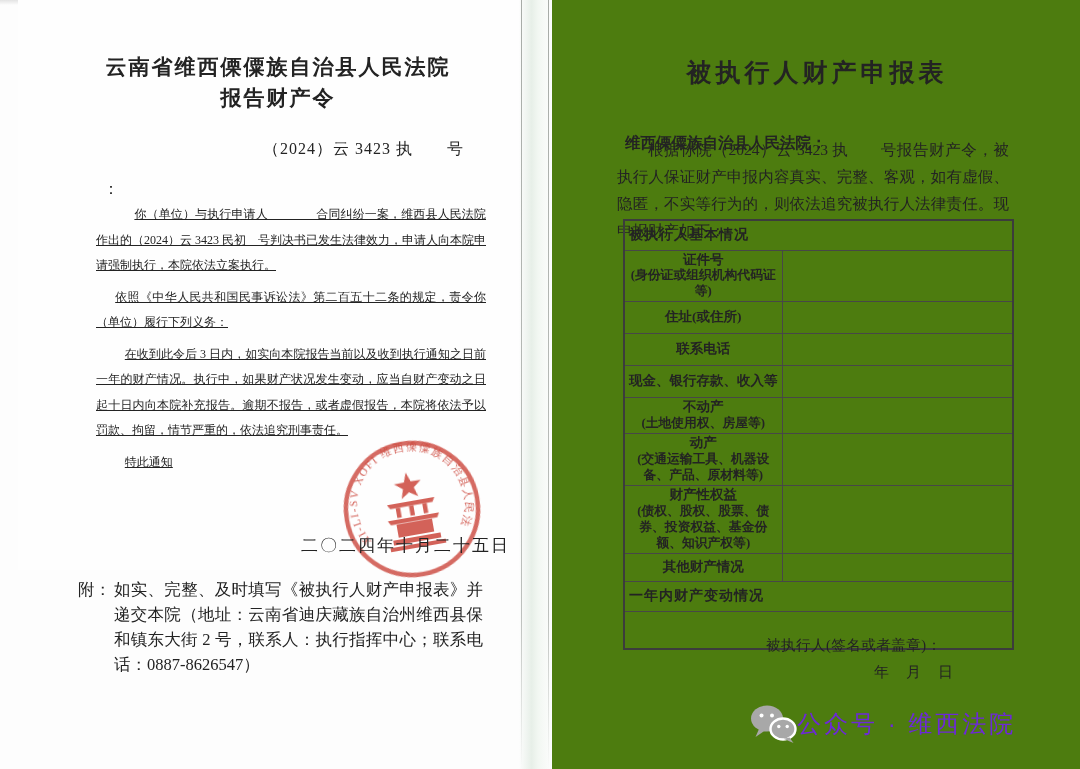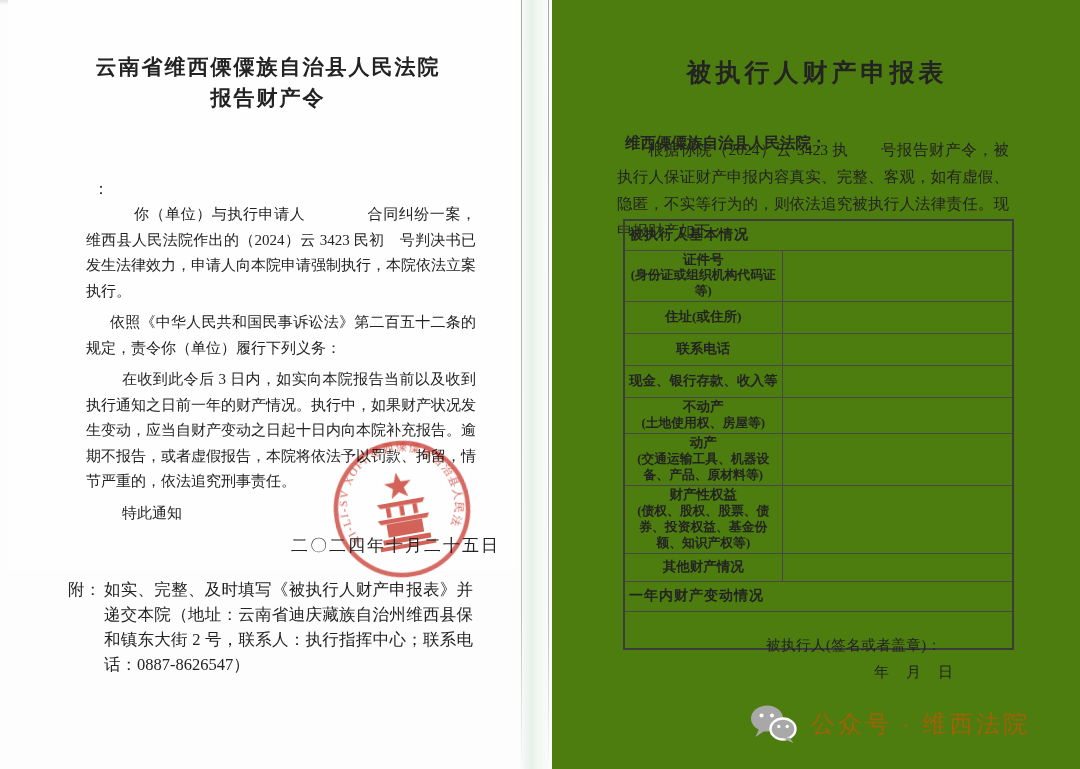--- a/index.html
+++ b/index.html
@@ -5,36 +5,36 @@
   html,body { margin:0; padding:0; background:#ffffff; }
   .stage {
     position:relative; width:1080px; height:769px; overflow:hidden;
     background:#fdfdfd; color:#232323;
     font-family:"Liberation Serif","DejaVu Serif",serif;
   }
   .top-shade { position:absolute; left:0; top:0; width:100%; height:5px;
     background:linear-gradient(#e3e3e3,rgba(255,255,255,0)); }
 
   
-  .page-left  { position:absolute; left:8px;   top:0; width:519px; height:570px; background:#fefefe;padding-left:6px; }
+  .page-left  { position:absolute; left:18px;   top:0; width:519px; height:570px; background:#fefefe;padding-left:6px; }
   .page-right { position:absolute; left:552px; top:0; width:528px; height:769px; background:#4d7c0f; }
   .seam { position:absolute; left:519px; top:0; width:33px; height:769px;
     background:linear-gradient(90deg,#fdfdfd 0%,#e7efe8 38%,#f2f7f2 58%,#fdfdfd 100%); }
   .seam-line { position:absolute; top:0; width:1px; height:100%;
     background:linear-gradient(rgba(140,145,140,.75) 0%, rgba(140,145,140,.55) 80%, rgba(140,145,140,0) 100%); }
   .seam-line.a { left:2px; } .seam-line.b { left:29px; }
 
   
   .l-title { position:absolute; left:55px; top:52px; width:410px; text-align:center;
     font-weight:bold; font-size:21px; line-height:31px; letter-spacing:2px; }
   .l-caseno { position:absolute; left:0; top:139px; width:446px; text-align:right;
     font-size:16px; letter-spacing:1px; }
   .l-colon { position:absolute; left:85px; top:179px; font-size:16px; }
   .l-body { position:absolute; left:78px; top:202px; width:390px;
-    font-size:15px; line-height:25.5px; text-align:justify; }
+    font-size:12px; line-height:25.5px; text-align:justify;text-decoration:underline; }
   .l-body p { margin:0 0 6px 0; }
   .p-case    { text-indent:3.2em; }
   .p-law     { text-indent:1.6em; }
   .p-duty    { text-indent:2.4em; }
   .p-closing { text-indent:2.4em; margin-top:2px; }
   .l-date { position:absolute; left:283px; top:534px; font-size:17px; letter-spacing:2px; z-index:3; }
   .l-attach { position:absolute; left:60px; top:577px; width:405px; display:flex;
     font-size:16.5px; line-height:25px; }
   .l-attach .prefix { flex:0 0 36px; }
   .l-attach .att-body { flex:1; text-align:justify; }
@@ -59,33 +59,34 @@
   .r-table .lbl .sub { font-weight:600; font-size:12.8px; }
   .r-table .val { }
   tr.h28{height:28px} tr.h30{height:30px} tr.h32{height:32px} tr.h35{height:35px}
   tr.h38{height:38px} tr.h43{height:43px} tr.h47{height:47px}
   .r-sign { position:absolute; left:214px; top:636px; font-size:14.5px; letter-spacing:.5px; }
   .r-datefield { position:absolute; left:322px; top:663px; font-size:15px; letter-spacing:1px; }
 
   
   .watermark { position:absolute; left:750px; top:704px; display:flex; align-items:center; }
   .wm-text { font-family:"Liberation Sans","DejaVu Sans",sans-serif;
-    font-size:24px; color:#a16207; letter-spacing:3px; margin-left:14px; }
+    font-size:24px; color:#6d28d9; letter-spacing:3px; margin-left:0; }
 </style>
 </head>
 <body>
 
 <div class="stage">
   <div class="top-shade"></div>
 
   <div class="page-left">
     <div class="l-title">
       <div>云南省维西傈僳族自治县人民法院</div>
       <div>报告财产令</div>
     </div>
+    <div class="l-caseno">（2024）云 3423 执　　号</div>
     <div class="l-colon">：</div>
 
     <div class="l-body">
       <p class="p-case">你（单位）与执行申请人　　　　合同纠纷一案，维西县人民法院作出的（2024）云 3423 民初　号判决书已发生法律效力，申请人向本院申请强制执行，本院依法立案执行。</p>
       <p class="p-law">依照《中华人民共和国民事诉讼法》第二百五十二条的规定，责令你（单位）履行下列义务：</p>
       <p class="p-duty">在收到此令后 3 日内，如实向本院报告当前以及收到执行通知之日前一年的财产情况。执行中，如果财产状况发生变动，应当自财产变动之日起十日内向本院补充报告。逾期不报告，或者虚假报告，本院将依法予以罚款、拘留，情节严重的，依法追究刑事责任。</p>
       <p class="p-closing">特此通知</p>
     </div>
 
     <svg class="seal" viewBox="0 0 142 142">

